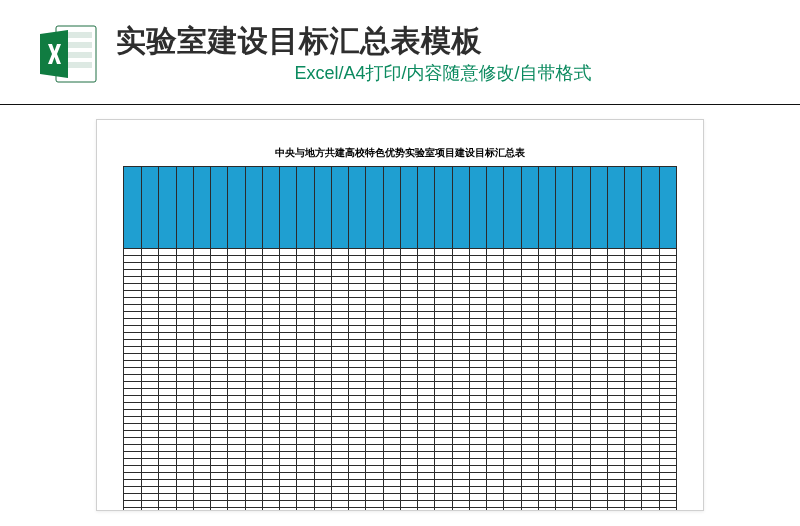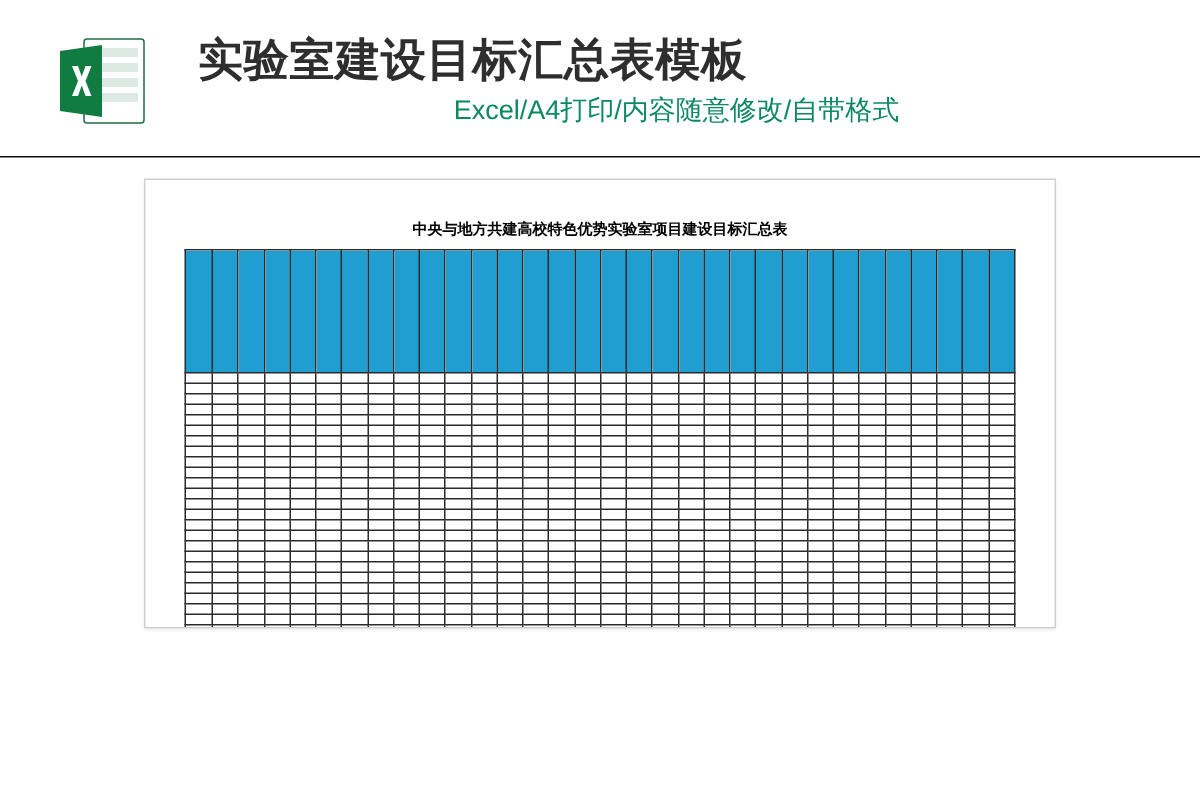--- a/index.html
+++ b/index.html
@@ -8,21 +8,21 @@
       height: 526px;
       background: #fff;
       font-family: "Microsoft YaHei", sans-serif;
       overflow: hidden;
       position: relative;
     }
     .header {
       display: flex;
       align-items: flex-start;
       padding: 22px 30px 18px 36px;
-      gap: 32px;
+      gap: 16px;
     }
     .excel-icon {
       width: 64px;
       height: 64px;
       flex-shrink: 0;
     }
     .excel-icon svg { width: 100%; height: 100%; display: block; }
     .title-block { flex: 1; }
     .main-title {
       font-size: 30px;
@@ -44,21 +44,21 @@
       background: #111;
       margin: 0 0 0 0;
     }
     .preview-area {
       margin-top: 14px;
       display: flex;
       justify-content: center;
     }
     .sheet-frame {
       width: 608px;
-      height: 300px;
+      height: 392px;
       background: #fff;
       border: 1px solid #d0d0d0;
       box-shadow: 0 1px 3px rgba(0,0,0,0.08);
       padding: 26px 26px 0 26px;
       position: relative;
       overflow: hidden;
     }
     .sheet-title {
       font-size: 10px;
       font-weight: 700;

